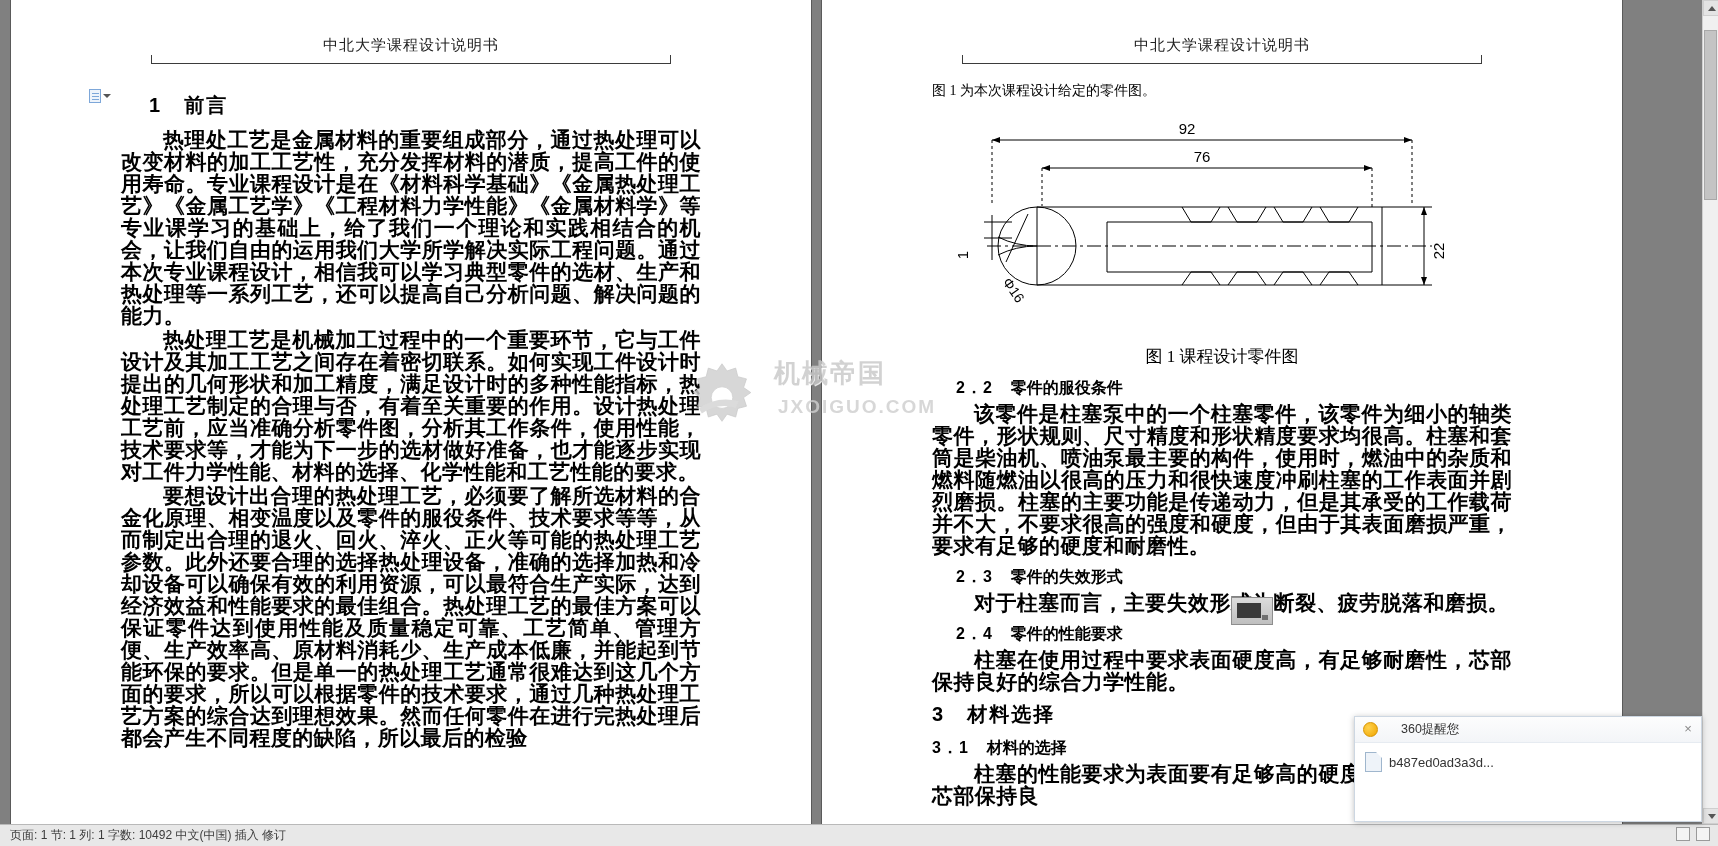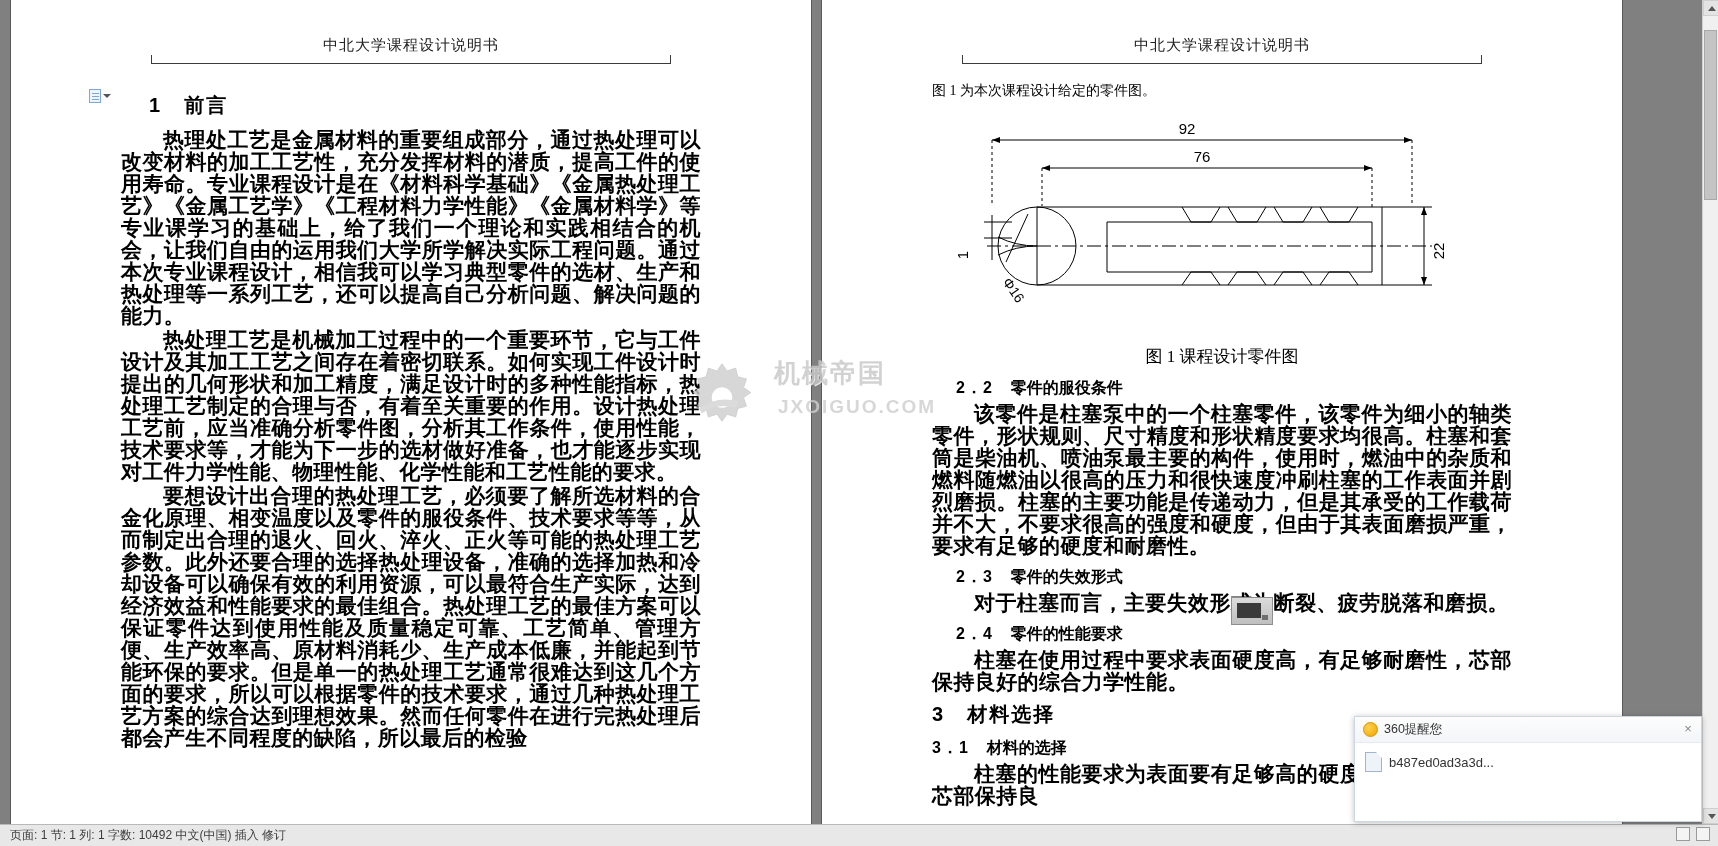--- a/index.html
+++ b/index.html
@@ -223,21 +223,21 @@
   .toast {
     position: absolute;
     right: 16px; bottom: 24px;
     width: 348px; height: 106px;
     background: #ffffff;
     border: 1px solid #cdd7e2;
     box-shadow: 0 1px 6px rgba(0,0,0,.25);
     font-family: "Liberation Sans", sans-serif;
   }
   .toast .t-head {
-    display: flex; align-items: center; gap: 6px;
+    display: flex; align-items: center; gap: 23px;
     height: 26px; padding: 12px 8px;
     background: linear-gradient(#fdfdfd,#f3f5f8);
     border-bottom: 1px solid #e6ebf1;
     font-size: 12.5px; color: #333;
   }
   .toast .t-logo {
     width: 15px; height: 15px; border-radius: 50%;
     background: radial-gradient(circle at 35% 35%, #ffd24d, #f0a500);
     border: 1px solid #d79400;
   }
@@ -298,21 +298,21 @@
         <span class="rule"></span>
         <span class="tick-l"></span>
         <span class="tick-r"></span>
       </div>
 
       <div class="body">
         <h1 class="sec">
           <span class="num">1</span><span>前言</span>
         </h1>
         <p class="para">热理处工艺是金属材料的重要组成部分，通过热处理可以改变材料的加工工艺性，充分发挥材料的潜质，提高工件的使用寿命。专业课程设计是在《材料科学基础》《金属热处理工艺》《金属工艺学》《工程材料力学性能》《金属材料学》等专业课学习的基础上，给了我们一个理论和实践相结合的机会，让我们自由的运用我们大学所学解决实际工程问题。通过本次专业课程设计，相信我可以学习典型零件的选材、生产和热处理等一系列工艺，还可以提高自己分析问题、解决问题的能力。</p>
-        <p class="para">热处理工艺是机械加工过程中的一个重要环节，它与工件设计及其加工工艺之间存在着密切联系。如何实现工件设计时提出的几何形状和加工精度，满足设计时的多种性能指标，热处理工艺制定的合理与否，有着至关重要的作用。设计热处理工艺前，应当准确分析零件图，分析其工作条件，使用性能，技术要求等，才能为下一步的选材做好准备，也才能逐步实现对工件力学性能、物理性能、化学性能和工艺性能的要求。</p>
+        <p class="para">热处理工艺是机械加工过程中的一个重要环节，它与工件设计及其加工工艺之间存在着密切联系。如何实现工件设计时提出的几何形状和加工精度，满足设计时的多种性能指标，热处理工艺制定的合理与否，有着至关重要的作用。设计热处理工艺前，应当准确分析零件图，分析其工作条件，使用性能，技术要求等，才能为下一步的选材做好准备，也才能逐步实现对工件力学性能、材料的选择、化学性能和工艺性能的要求。</p>
         <p class="para">要想设计出合理的热处理工艺，必须要了解所选材料的合金化原理、相变温度以及零件的服役条件、技术要求等等，从而制定出合理的退火、回火、淬火、正火等可能的热处理工艺参数。此外还要合理的选择热处理设备，准确的选择加热和冷却设备可以确保有效的利用资源，可以最符合生产实际，达到经济效益和性能要求的最佳组合。热处理工艺的最佳方案可以保证零件达到使用性能及质量稳定可靠、工艺简单、管理方便、生产效率高、原材料消耗少、生产成本低廉，并能起到节能环保的要求。但是单一的热处理工艺通常很难达到这几个方面的要求，所以可以根据零件的技术要求，通过几种热处理工艺方案的综合达到理想效果。然而任何零件在进行完热处理后都会产生不同程度的缺陷，所以最后的检验</p>
       </div>
     </div>
 
     <div class="doc-marker">
       <span class="sheet"></span>
       <span class="caret"></span>
     </div>
   </div>
 

